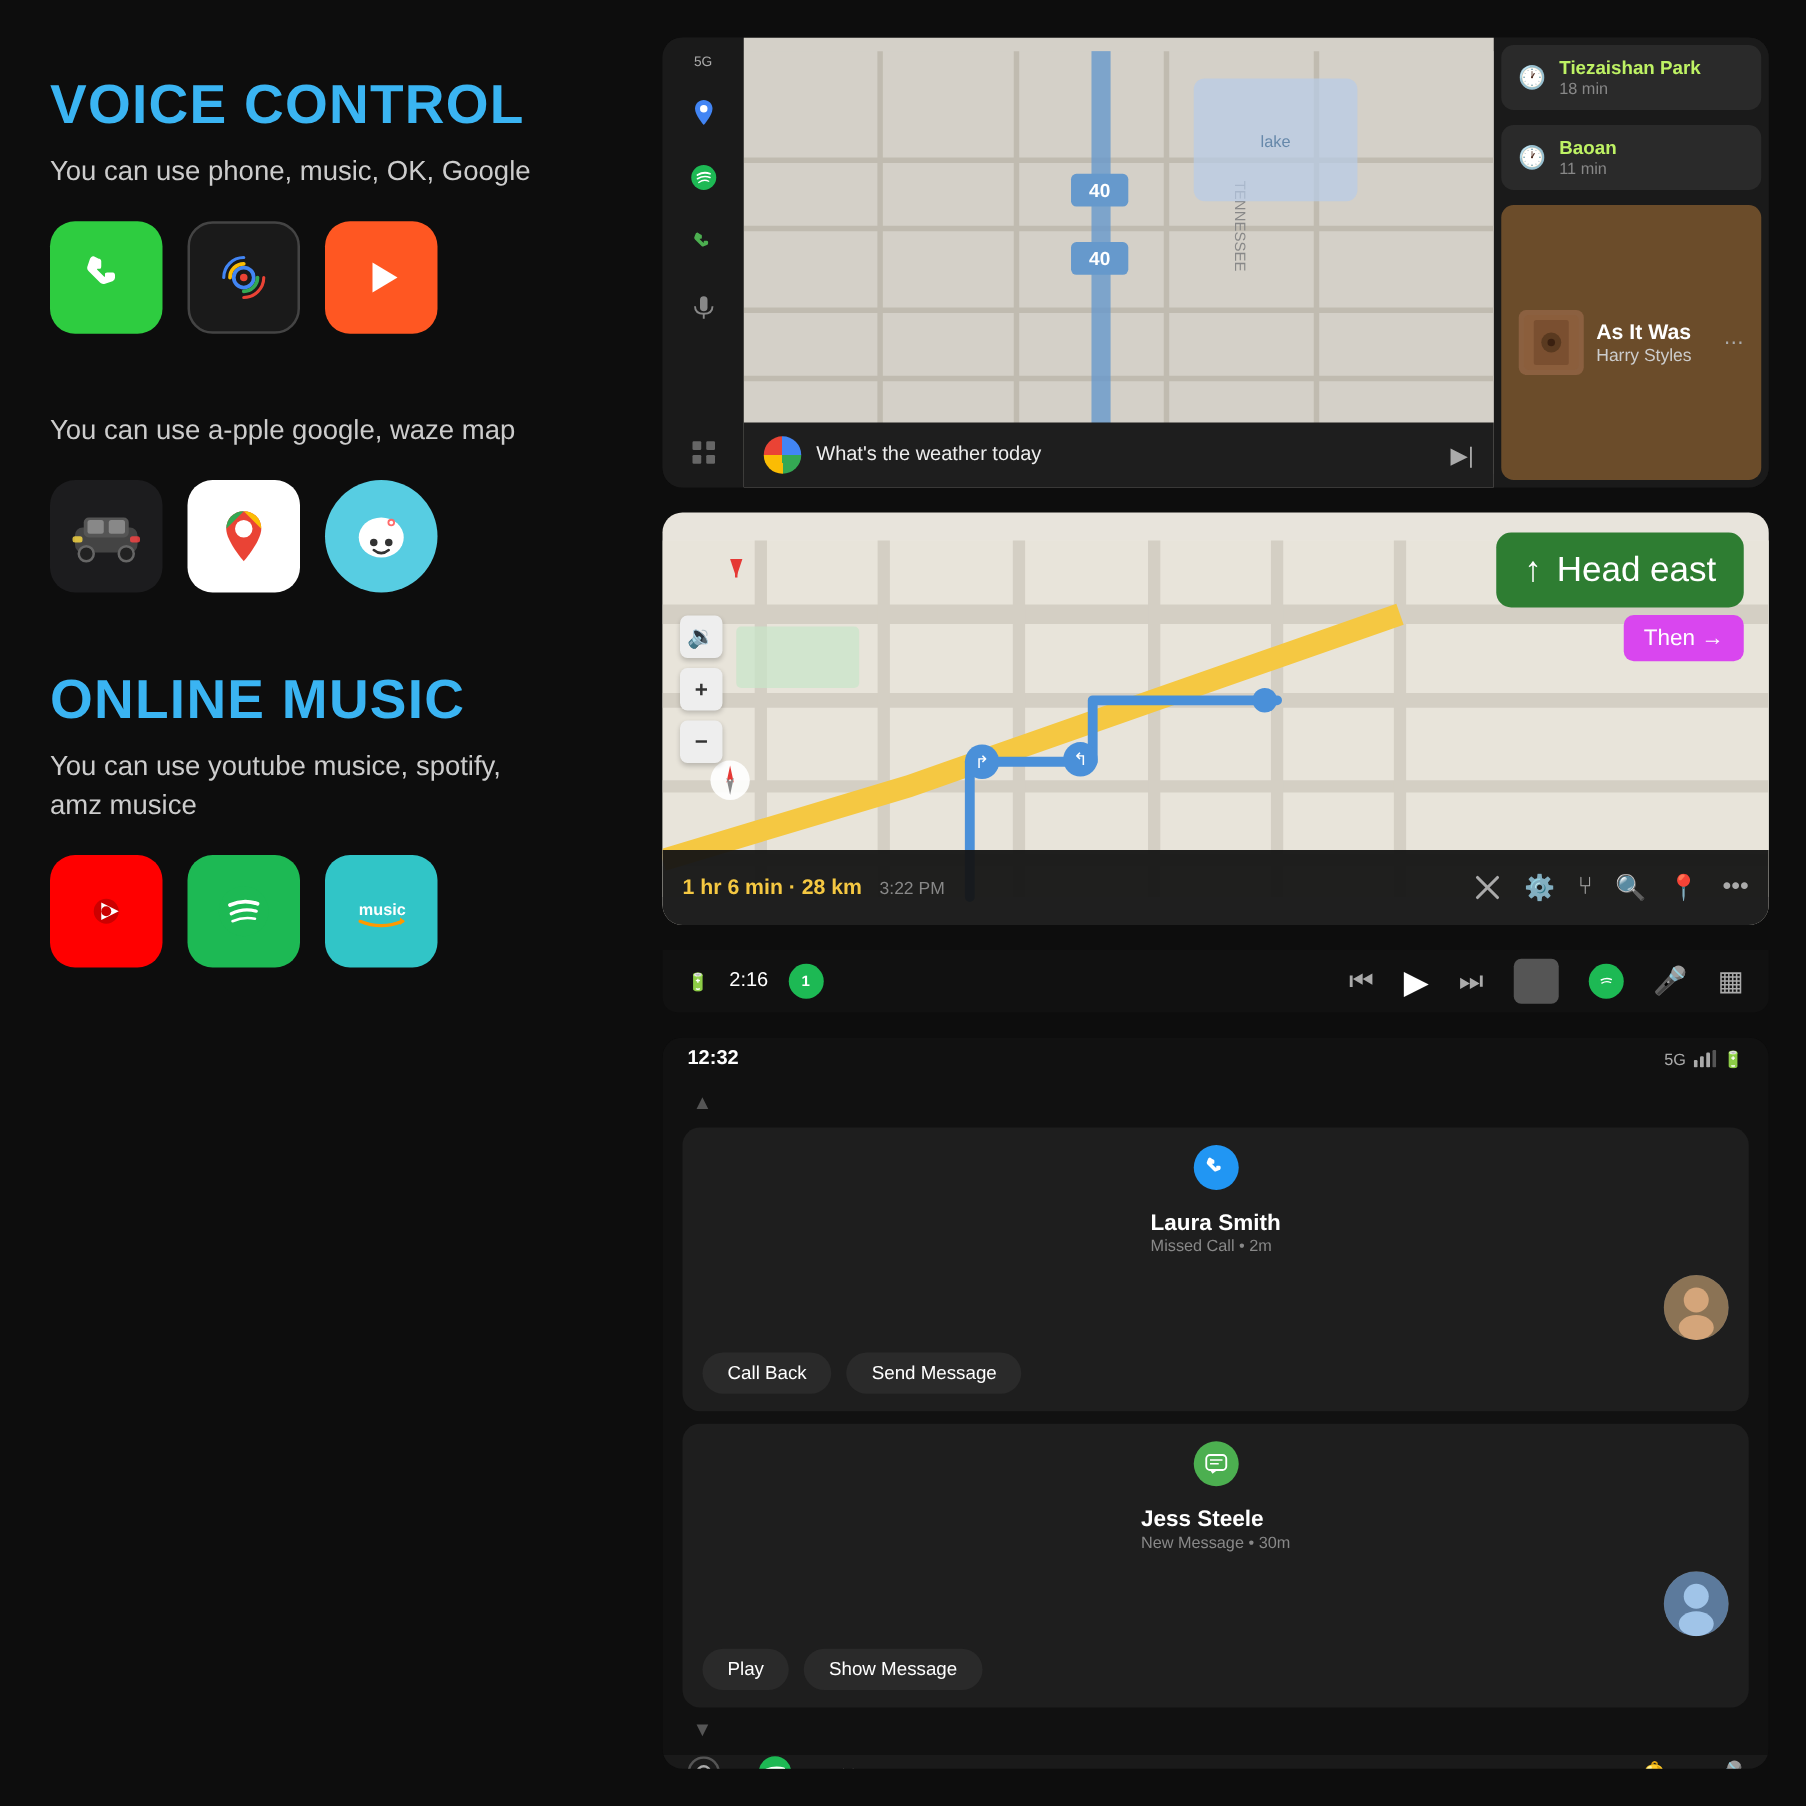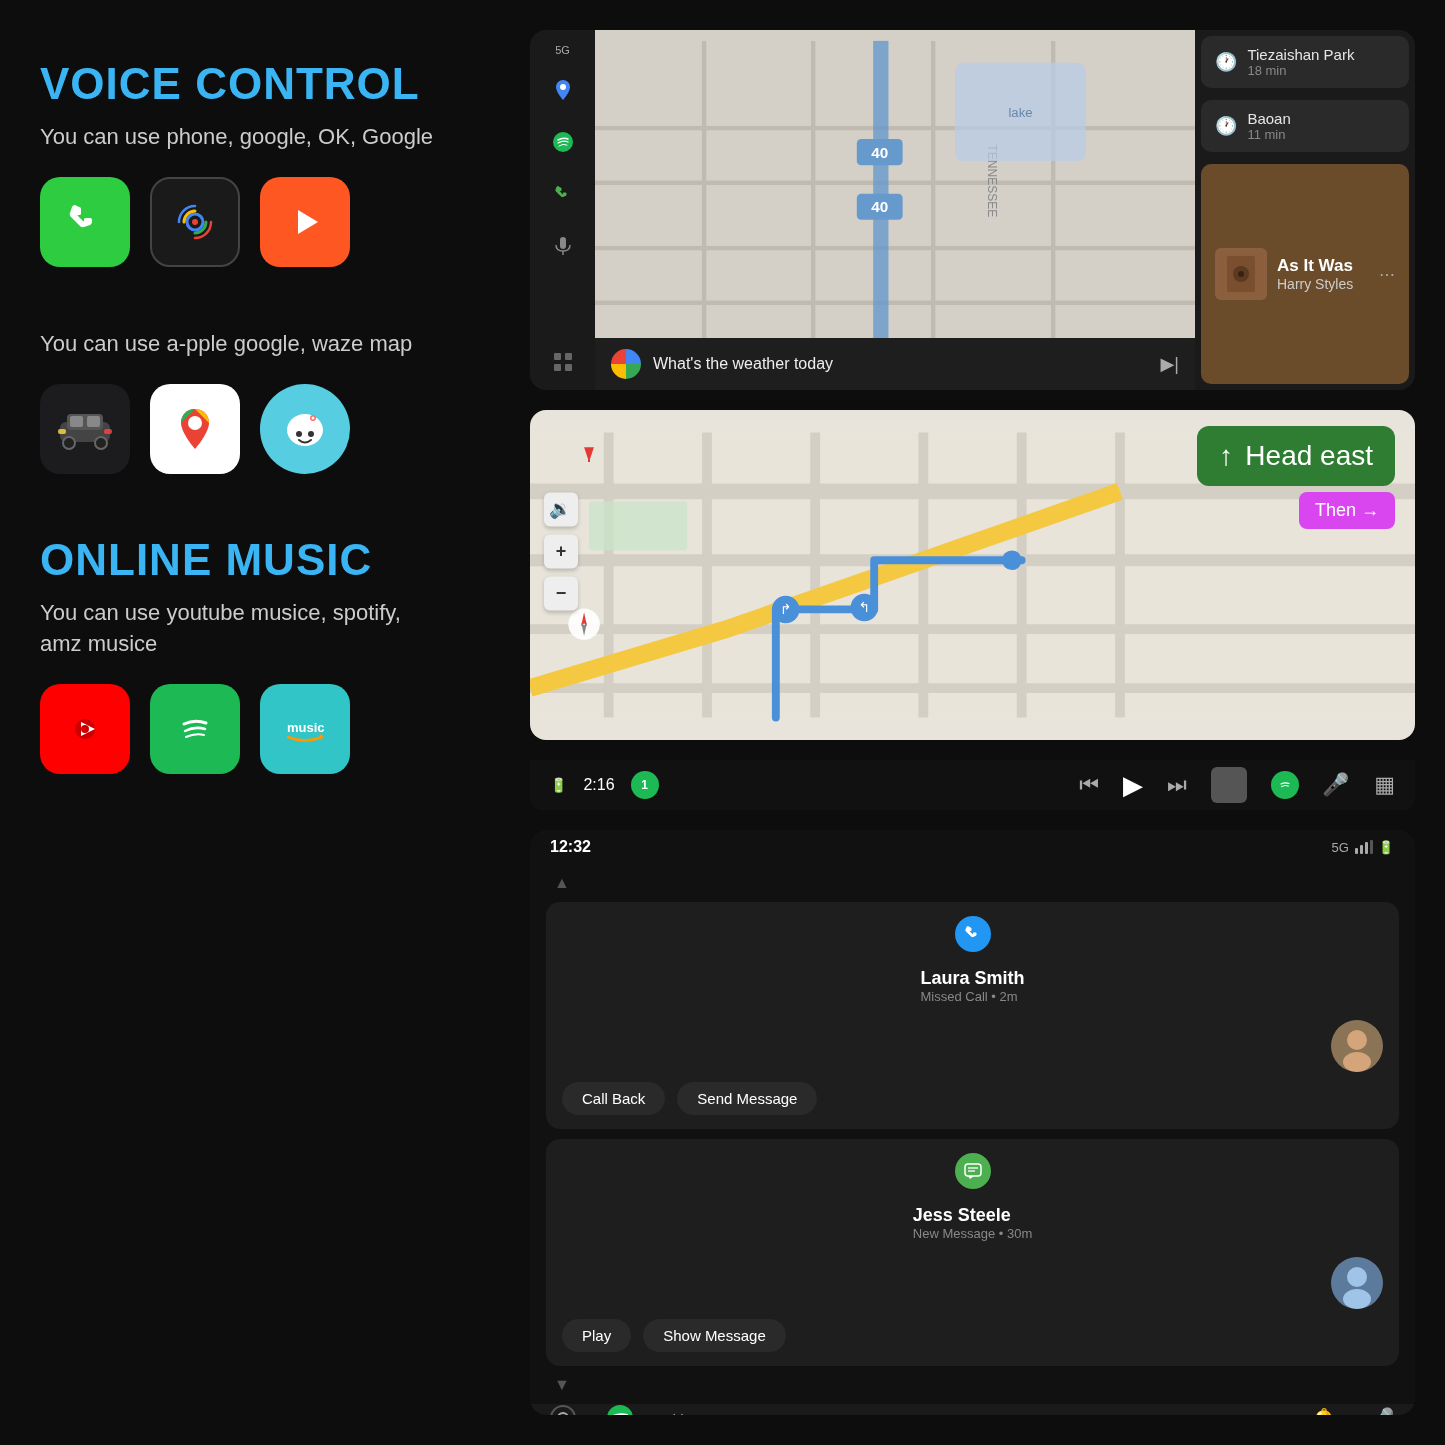--- a/index.html
+++ b/index.html
@@ -127,22 +127,22 @@
     }
 
     .nav-card-clock {
       font-size: 18px;
       color: #999;
     }
 
     .nav-card-info { flex: 1; }
     .nav-card-place {
       font-size: 15px;
-      font-weight: 400;
-      color: #e5e5e5;
+      font-weight: 700;
+      color: #bef264;
     }
     .nav-card-time {
       font-size: 13px;
       color: #888;
     }
 
     .music-card {
       background: #6b4c2a;
       margin: 6px;
       border-radius: 10px;
@@ -328,21 +328,21 @@
       width: 100%; height: 100%;
     }
   </style>
 </head>
 <body>
 
 <div class="left-panel">
 
   <div class="section">
     <div class="section-title">VOICE CONTROL</div>
-    <div class="section-desc">You can use phone, google, OK, Google</div>
+    <div class="section-desc">You can use phone, music, OK, Google</div>
     <div class="app-icons">
       <div class="app-icon" style="background:#2ecc40;">
         <svg width="50" height="50" viewBox="0 0 50 50">
           <path d="M15 8 C15 8, 13 8, 12 10 L10 16 C10 16, 9 18, 11 20 L20 29 C20 29, 22 31, 24 30 L30 28 C30 28, 32 27, 32 25 L32 23 C32 23, 32 21, 30 21 L26 21 C26 21, 24 21, 24 22 L24 24 C24 24, 24 25, 23 24 L18 19 C18 19, 17 18, 18 18 L20 18 C20 18, 21 18, 21 16 L21 12 C21 12, 21 10, 19 10 L17 9 Z" fill="white"></path>
         </svg>
       </div>
       <div class="app-icon" style="background:#1a1a1a; border: 2px solid #444;">
         <svg width="50" height="50" viewBox="0 0 50 50">
           <circle cx="25" cy="25" r="8" fill="none" stroke="#4285f4" stroke-width="3"></circle>
           <circle cx="25" cy="25" r="3" fill="#ea4335"></circle>
@@ -587,20 +587,39 @@
 
       <div style="position:absolute; top:16px; right:20px; background:#2e7d32; color:white; border-radius:12px; padding:14px 22px; display:flex; align-items:center; gap:12px; z-index:10;">
         <div style="font-size:28px;">↑</div>
         <div style="font-size:28px; font-weight:400;">Head east</div>
       </div>
 
       <div style="position:absolute; top:82px; right:20px; background:#d946ef; color:white; border-radius:8px; padding:8px 16px; display:flex; align-items:center; gap:8px; font-size:18px; z-index:10;">
         <span>Then →</span>
       </div>
 
+      <div style="position:absolute; bottom:0; left:0; right:0; background:rgba(20,20,20,0.95); height:60px; display:flex; align-items:center; padding:0 16px; gap:14px; z-index:10;">
+        <div style="color:#f5c842; font-size:17px; font-weight:700;">1 hr 6 min · 28 km</div>
+        <div style="color:#888; font-size:14px;">3:22 PM</div>
+        <div style="margin-left:auto; display:flex; align-items:center; gap:8px;">
+          <div style="width:30px;height:30px;display:flex;align-items:center;justify-content:center;">
+            <svg width="24" height="24" viewBox="0 0 24 24">
+              <line x1="4" y1="4" x2="20" y2="20" stroke="#aaa" stroke-width="2.5" stroke-linecap="round"></line>
+              <line x1="20" y1="4" x2="4" y2="20" stroke="#aaa" stroke-width="2.5" stroke-linecap="round"></line>
+            </svg>
+          </div>
+        </div>
+        <div style="display:flex; gap:18px;">
+          <div style="color:#aaa;font-size:20px;">⚙️</div>
+          <div style="color:#aaa;font-size:20px;">⑂</div>
+          <div style="color:#aaa;font-size:20px;">🔍</div>
+          <div style="color:#aaa;font-size:20px;">📍</div>
+          <div style="color:#aaa;font-size:20px;">•••</div>
+        </div>
+      </div>
     </div>
 
     <div style="background:#111; height:50px; display:flex; align-items:center; padding:0 20px; gap:16px; border-radius:0 0 12px 12px;">
       <div style="color:#aaa;font-size:14px;">🔋</div>
       <div style="color:#ffffff;font-size:16px;font-weight:400;">2:16</div>
       <div style="width:28px;height:28px;background:#1db954;border-radius:50%;display:flex;align-items:center;justify-content:center;font-size:12px;color:white;font-weight:bold;">1</div>
       <div style="margin-left:auto;display:flex;gap:24px;align-items:center;">
         <div style="color:#aaa;font-size:22px;">⏮</div>
         <div style="color:#fff;font-size:26px;">▶</div>
         <div style="color:#aaa;font-size:22px;">⏭</div>

